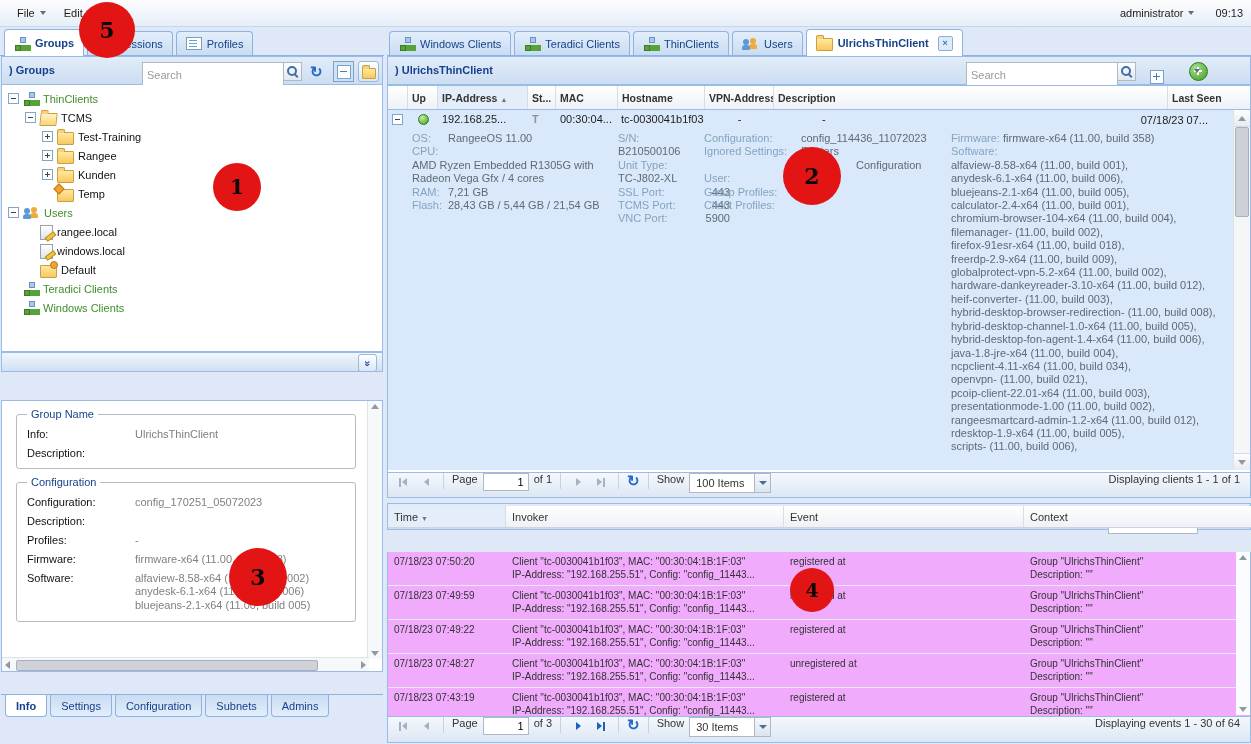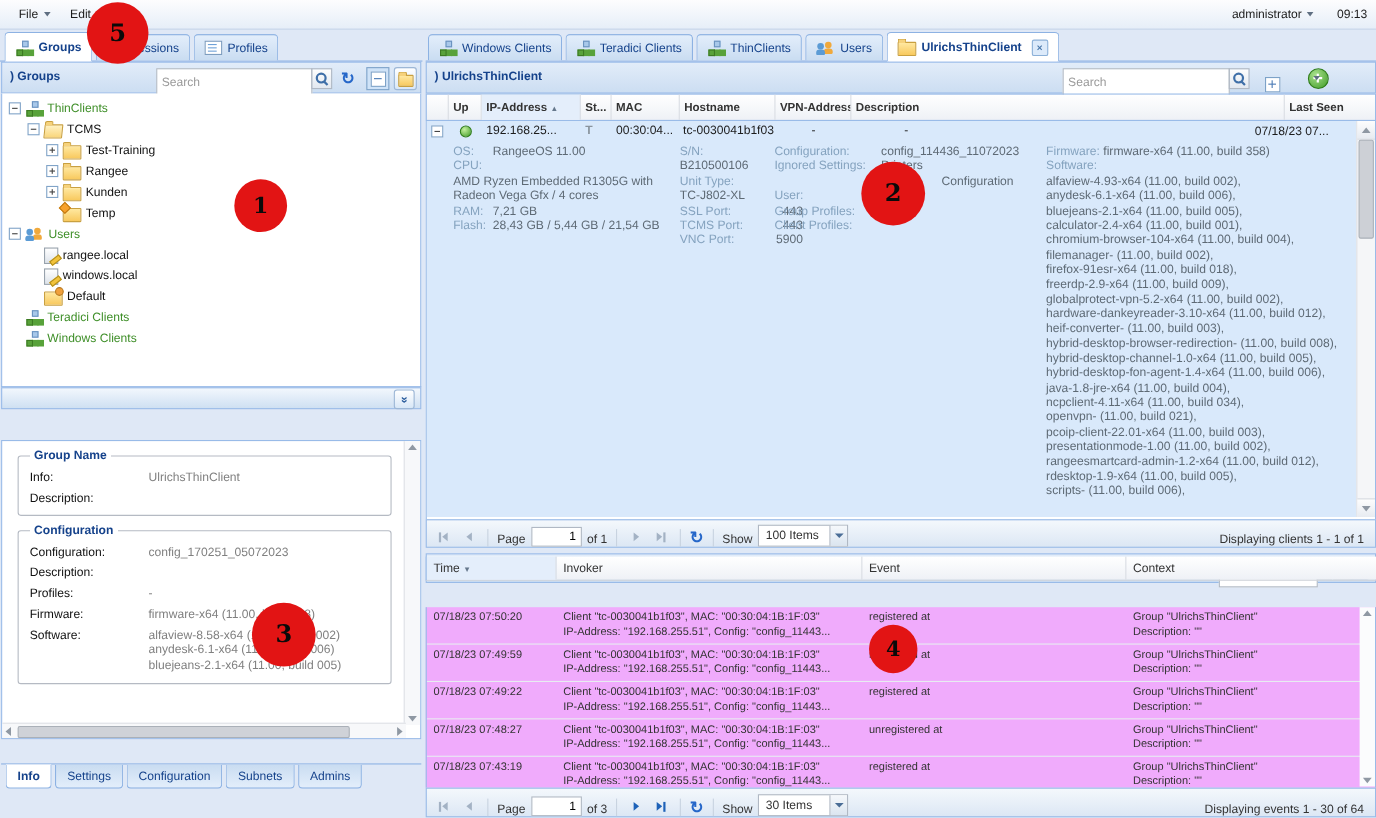--- a/index.html
+++ b/index.html
@@ -84,21 +84,21 @@
   .sarr-r{width:0;height:0;border-left:5px solid #8f98a3;border-top:4px solid transparent;border-bottom:4px solid transparent}
   
   .l-hdr{left:1px;top:56px;width:382px;height:29px}
   .l-tree{position:absolute;left:1px;top:85px;width:382px;height:267px;background:#fff;border:1px solid #99bbe8;border-top:none;box-sizing:border-box;padding-top:4px;overflow:hidden}
   .titem{display:flex;align-items:center;height:19px;gap:4px}
   .d0{padding-left:6px}.d1{padding-left:23px}.d2{padding-left:40px}
   .green{color:#3f8f29}.dark{color:#111}
   .l-cbar{position:absolute;left:1px;top:352px;width:382px;height:20px;background:linear-gradient(#f2f7fd,#cfe0f2);border:1px solid #99bbe8;box-sizing:border-box}
   .l-details{position:absolute;left:1px;top:400px;width:382px;height:272px;background:#fff;border:1px solid #99bbe8;box-sizing:border-box;overflow:hidden}
   fieldset{margin:7px 26px 4px 14px;border:1px solid #b5bac3;border-radius:3px;padding:1px 8px 9px}
-  legend{font-weight:bold;color:#15428b;padding:0 4px;margin-left:2px}
+  legend{font-weight:normal;color:#15428b;padding:0 4px;margin-left:2px}
   .frow{display:flex;padding:7px 0 0 2px}
   .flabel{width:108px;color:#111;flex:none}
   .fval{color:#808080}
   .swline{color:#808080;line-height:13.4px}
   .l-vscroll{position:absolute;right:0;top:0;width:15px;height:258px;background:#f7f8fa;border-left:1px solid #dfe2e6;display:flex;flex-direction:column;justify-content:space-between;align-items:center;padding:3px 0;box-sizing:border-box}
   .l-hscroll{position:absolute;left:0;bottom:0;height:14px;width:367px;background:#f7f8fa;border-top:1px solid #dfe2e6;box-sizing:border-box}
   .h-thumb{position:absolute;left:14px;top:2px;width:300px;height:9px;background:#cfd2d8;border:1px solid #aab0b8;border-radius:2px}
   .hs-l{position:absolute;left:3px;top:3px}.hs-r{position:absolute;right:3px;top:3px}
   .l-btabs{position:absolute;left:1px;top:694px;width:382px;display:flex;align-items:flex-start;padding-left:4px;border-top:1px solid #8db2e3;height:27px;box-sizing:border-box}
   .btab{height:21px;margin-right:3px;padding:0 10px;border:1px solid #8db2e3;border-top:none;border-radius:0 0 4px 4px;background:linear-gradient(#c9dcf1,#e3eefb);color:#15428b;display:inline-flex;align-items:center}
@@ -127,21 +127,21 @@
   .lw36{display:inline-block;width:36px}
   .lw97{display:inline-block;width:97px}
   .lw52{display:inline-block;width:52px}
   .prow{display:flex;width:112px;justify-content:space-between}
   .pline{padding-left:152px}
   .g-vscroll{position:absolute;right:0;top:0;width:17px;height:360px;background:#f5f6f8;border-left:1px solid #dfe2e6;box-sizing:border-box}
   .vs-btn{height:16px;display:flex;align-items:center;justify-content:center;background:linear-gradient(#fdfdfd,#e7ebf1);border-bottom:1px solid #d8dce2}
   .vs-btn.bot{position:absolute;bottom:0;left:0;right:0;border-top:1px solid #d8dce2;border-bottom:none}
   .vs-thumb{position:absolute;left:1px;top:17px;width:14px;height:90px;background:#cdd0d6;border:1px solid #aab0b8;border-radius:2px;box-sizing:border-box}
   
-  .pager{position:absolute;left:387px;width:864px;height:26px;background:linear-gradient(#f4f8fc,#dce7f4);border:1px solid #99bbe8;box-sizing:border-box;display:flex;align-items:flex-end;padding:0 6px;gap:5px;color:#333}
+  .pager{position:absolute;left:387px;width:864px;height:26px;background:linear-gradient(#f4f8fc,#dce7f4);border:1px solid #99bbe8;box-sizing:border-box;display:flex;align-items:flex-start;padding:0 6px;gap:5px;color:#333}
   .p-sep{width:1px;height:16px;background:#c8d3e0;margin:0 3px}
   .p-btn{width:18px;height:18px;display:flex;align-items:center;justify-content:center;gap:1px}
   .p-input{width:36px;height:16px;border:1px solid #b0b8c4;text-align:right;padding:0 4px;font:11px "Liberation Sans",sans-serif;box-sizing:content-box}
   .p-status{margin-left:auto;color:#333;padding-right:4px}
   .sel-box{display:flex;height:18px;border:1px solid #b0b8c4;background:#fff;align-items:center}
   .sel-val{padding:0 6px;min-width:52px}
   .sel-btn{width:16px;height:18px;background:linear-gradient(#f5f8fb,#dbe5f0);border-left:1px solid #b0b8c4;display:flex;align-items:center;justify-content:center;box-sizing:border-box}
   
   .h-hdr{left:387px;top:503px;width:864px;height:27px}
   .h-cols{position:absolute;left:387px;top:506px;width:948px;height:22px;display:flex;background:linear-gradient(#fff,#eef1f6);border-left:1px solid #99bbe8;border-right:1px solid #99bbe8;border-bottom:1px solid #d0d4da;box-sizing:border-box;color:#333}
@@ -498,21 +498,21 @@
         <div class="dline"><span class="dl lw97">Ignored Settings:</span><span class="dv">Printers</span></div>
         <div class="dline pline dv">Configuration</div>
         <div class="dline dl">User:</div>
         <div class="dline dl">Group Profiles:</div>
         <div class="dline dl">Client Profiles:</div>
       </div>
       <div class="dcolD">
         <div class="dline"><span class="dl lw52">Firmware:</span><span class="dv">firmware-x64 (11.00, build 358)</span></div>
         <div class="dline dl">Software:</div>
         <div>
-          <div class="dline dv" style="white-space:normal">alfaview-4.93-x64 (11.00, build 002),</div>
+          <div class="dline dv" style="white-space:normal">alfaview-8.58-x64 (11.00, build 001),</div>
             <div class="dline dv" style="white-space:normal">anydesk-6.1-x64 (11.00, build 006),</div>
             <div class="dline dv" style="white-space:normal">bluejeans-2.1-x64 (11.00, build 005),</div>
             <div class="dline dv" style="white-space:normal">calculator-2.4-x64 (11.00, build 001),</div>
             <div class="dline dv" style="white-space:normal">chromium-browser-104-x64 (11.00, build 004),</div>
             <div class="dline dv" style="white-space:normal">filemanager- (11.00, build 002),</div>
             <div class="dline dv" style="white-space:normal">firefox-91esr-x64 (11.00, build 018),</div>
             <div class="dline dv" style="white-space:normal">freerdp-2.9-x64 (11.00, build 009),</div>
             <div class="dline dv" style="white-space:normal">globalprotect-vpn-5.2-x64 (11.00, build 002),</div>
             <div class="dline dv" style="white-space:normal">hardware-dankeyreader-3.10-x64 (11.00, build 012),</div>
             <div class="dline dv" style="white-space:normal">heif-converter- (11.00, build 003),</div>

